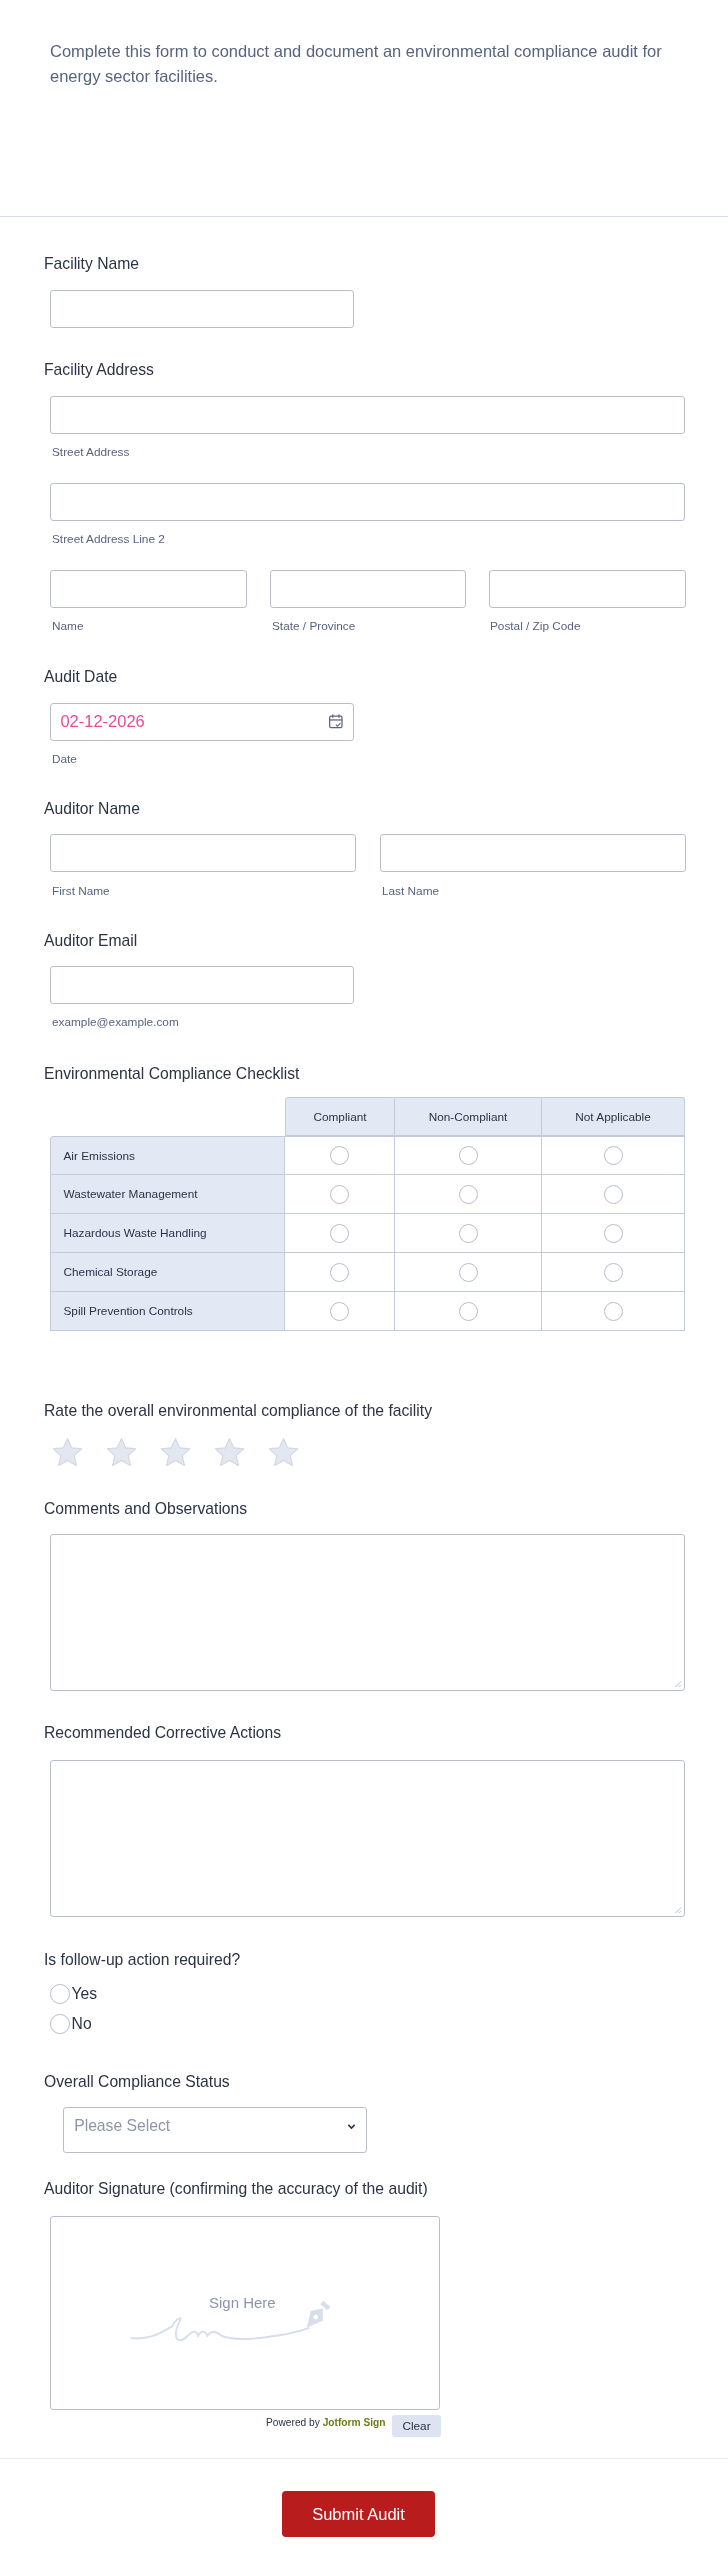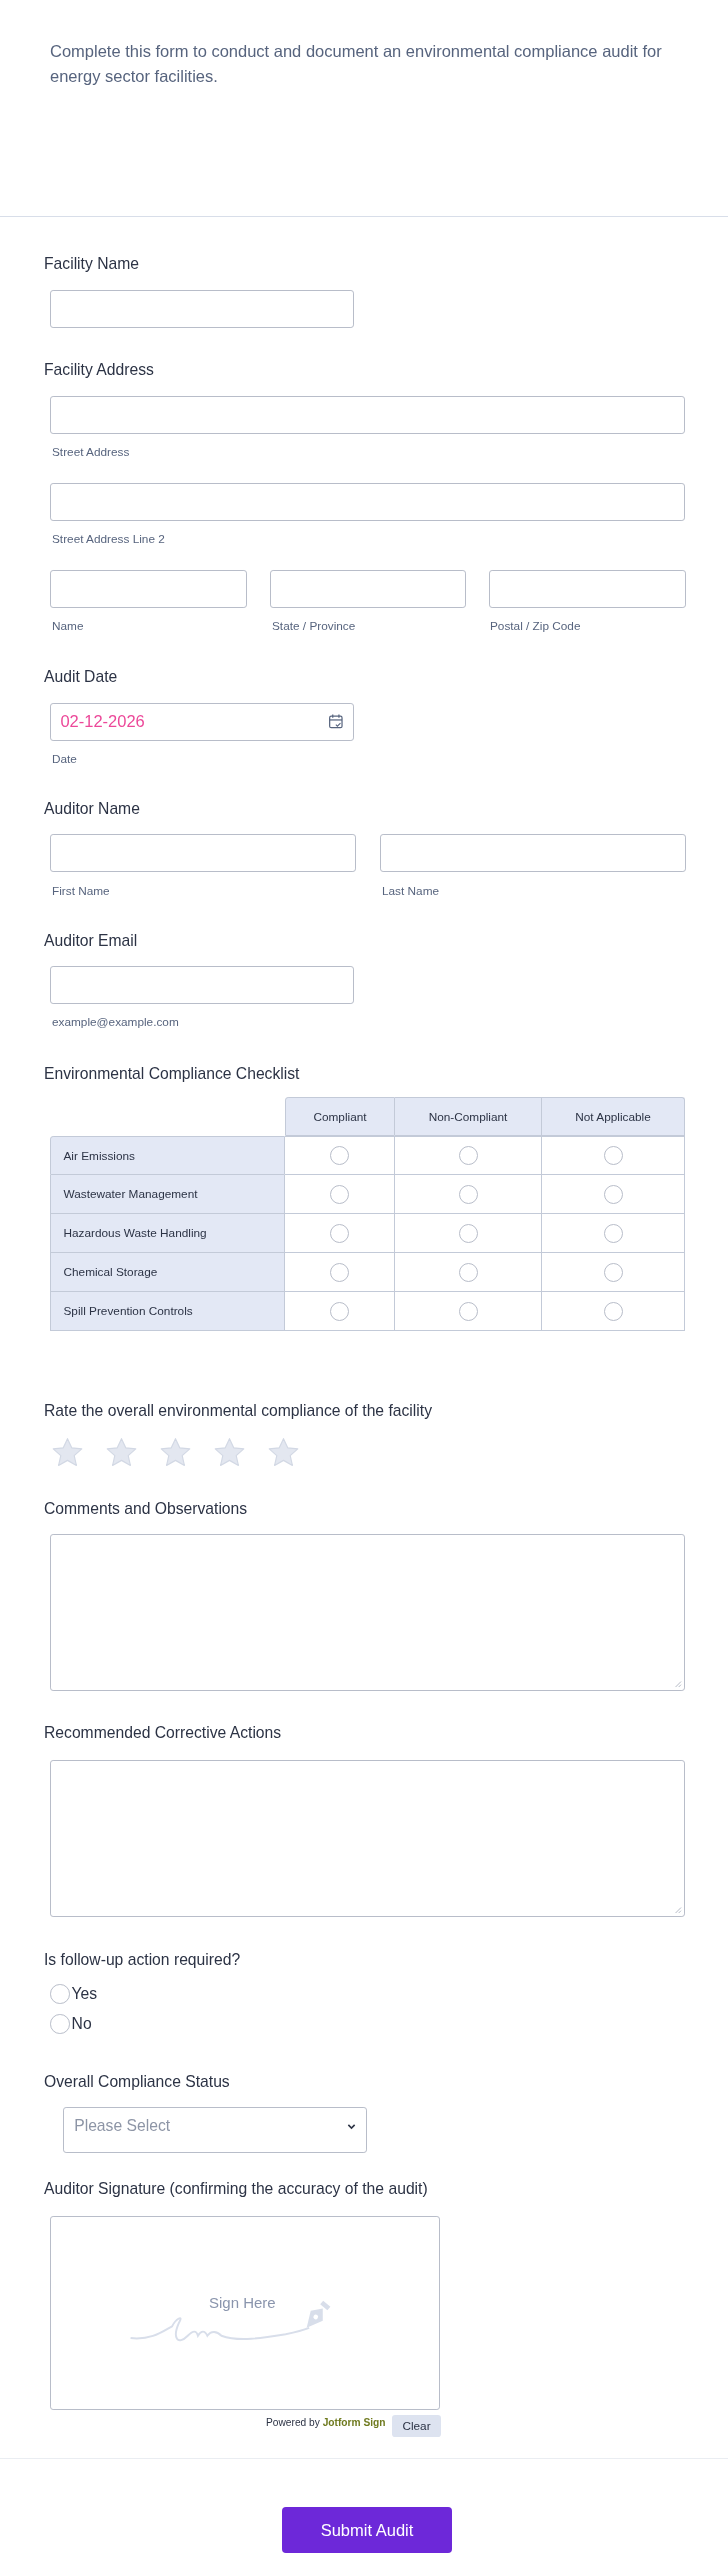--- a/index.html
+++ b/index.html
@@ -32,21 +32,21 @@
   .radio-opt .radio { width: 19.6px; height: 19.6px; }
   .select { position: absolute; left: 63px; top: 2107px; width: 304px; height: 46px; border: 0.8px solid #b8bdc9; border-radius: 3.1px; }
   .select .ph { position: absolute; left: 10.2px; top: 8.6px; font-size: 15.7px; color: #8d95a6; }
   .select .chev { position: absolute; right: 9.4px; top: 12.5px; width: 11px; height: 11px; }
   .sigbox { position: absolute; left: 50px; top: 2216px; width: 390px; height: 194px; border: 0.8px solid #b8bdc9; border-radius: 3.1px; background: #fff; }
   .sighere { position: absolute; left: 158px; top: 77px; font-size: 15px; color: #8a95ad; }
   .sigsvg { position: absolute; left: 78px; top: 78px; width: 235px; height: 47px; }
   .powered { position: absolute; left: 266px; top: 2417px; font-size: 10.2px; color: #2c3345; }
   .powered b { color: #6f7a1f; font-weight: 700; }
   .clear { position: absolute; left: 392px; top: 2415px; width: 49px; height: 22px; background: #dde3f0; border-radius: 3.1px; font-size: 11.8px; color: #2c3345; text-align: center; line-height: 22px; border: none; }
-  .submit { position: absolute; left: 282px; top: 2491px; width: 170px; height: 46px; background: #6d28d9; border-radius: 3.9px; color: #fff; font-size: 16.5px; text-align: center; line-height: 46px; border: none; font-family: "Liberation Sans", sans-serif; margin-top: 16px; }
+  .submit { position: absolute; left: 282px; top: 2491px; width: 153px; height: 46px; background: #b91c1c; border-radius: 3.9px; color: #fff; font-size: 16.5px; text-align: center; line-height: 46px; border: none; font-family: "Liberation Sans", sans-serif; }
 </style>
 </head>
 <body>
 
 <div class="header">
   <p class="subtitle">Complete this form to conduct and document an environmental compliance audit for energy sector facilities.</p>
 </div>
 <div class="hr"></div>
 
 <div class="label" style="top:255px">Facility Name</div>

